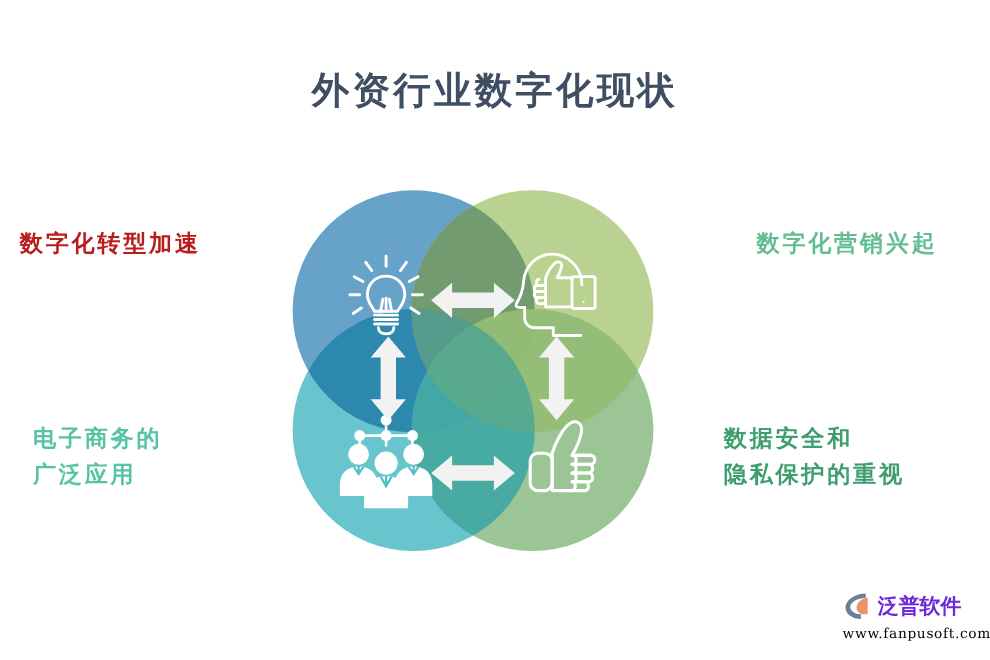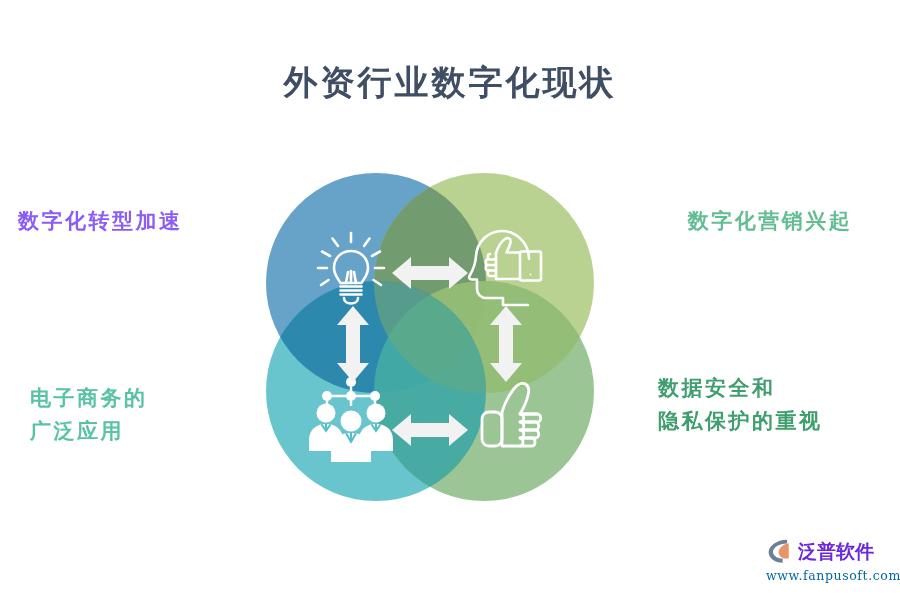--- a/index.html
+++ b/index.html
@@ -56,39 +56,39 @@
     letter-spacing: 2.5px;
     line-height: 1.55;
     white-space: pre-line;
     font-family: "DejaVu Sans", "Liberation Sans", sans-serif;
   }
   #label-digital-transformation {
     left: 18px;
     top: 205px;
     width: 215px;
     text-align: left;
-    color: #8b5cf6;
+    color: #b91c1c;
   }
   #label-digital-marketing {
     left: 650px;
     top: 205px;
     width: 240px;
     text-align: center;
     color: #63bd92;
   }
   #label-ecommerce {
     left: 30px;
     top: 382px;
     width: 203px;
     text-align: left;
     color: #57c3a4;
   }
   #label-data-security {
     left: 658px;
-    top: 372px;
+    top: 382px;
     width: 235px;
     text-align: left;
     color: #3f9e6e;
   }
 
   
   #brand-logo {
     position: absolute;
     left: 766px;
     top: 536px;
@@ -107,21 +107,21 @@
     font-weight: 700;
     color: #6d28d9;
     letter-spacing: 0px;
     line-height: 1;
     font-family: "DejaVu Sans", "Liberation Sans", sans-serif;
     white-space: nowrap;
   }
   #brand-url {
     margin-top: 2px;
     font-size: 12.5px;
-    color: #0369a1;
+    color: #000000;
     letter-spacing: 0.6px;
     text-align: center;
     width: 124px;
     font-family: "DejaVu Serif", "Liberation Serif", serif;
     white-space: nowrap;
   }
 </style>
 </head>
 <body>
 

